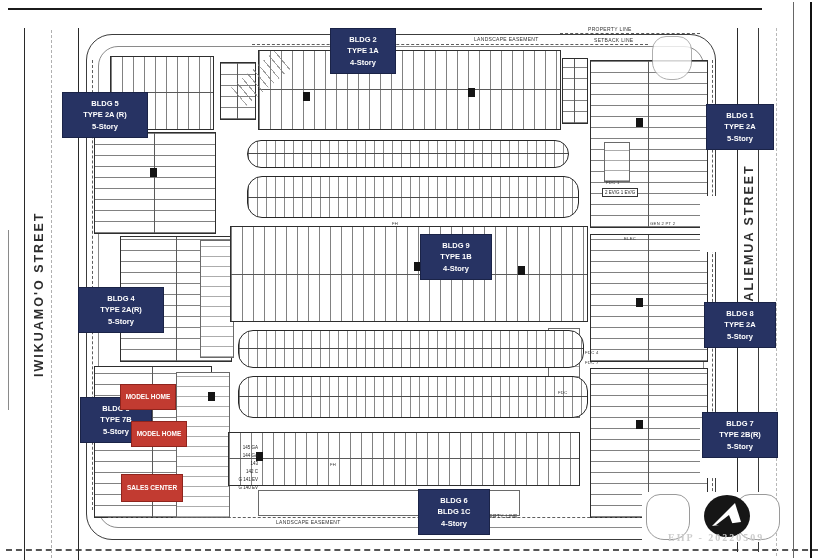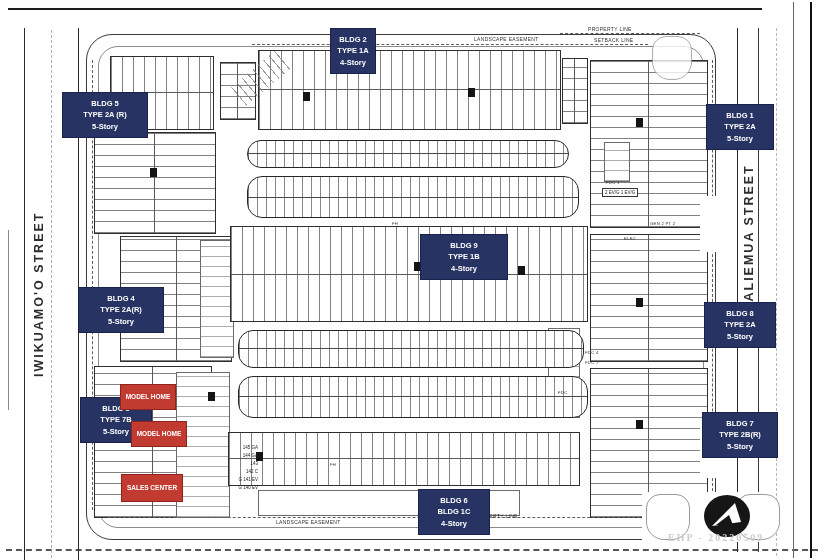--- a/index.html
+++ b/index.html
@@ -108,36 +108,36 @@
   <div class="core" style="left:518px;top:266px;"></div>
   <div class="core" style="left:636px;top:118px;"></div>
   <div class="core" style="left:636px;top:298px;"></div>
   <div class="core" style="left:636px;top:420px;"></div>
   <div class="core" style="left:256px;top:452px;"></div>
   <div class="core" style="left:208px;top:392px;"></div>
 
   <div class="street-v" style="left:32px;top:192px;height:204px;">IWIKUAMO'O STREET</div>
   <div class="street-v" style="left:742px;top:148px;height:204px;">KAMALIEMUA STREET</div>
 
-  <div class="lblN" style="left:330px;top:28px;width:46px;">
+  <div class="lblN" style="left:330px;top:28px;width:66px;">
     <span>BLDG 2</span>
     <span>TYPE 1A</span>
     <span>4-Story</span>
   </div>
   <div class="lblN" style="left:62px;top:92px;width:86px;">
     <span>BLDG 5</span>
     <span>TYPE 2A (R)</span>
     <span>5-Story</span>
   </div>
   <div class="lblN" style="left:706px;top:104px;width:68px;">
     <span>BLDG 1</span>
     <span>TYPE 2A</span>
     <span>5-Story</span>
   </div>
-  <div class="lblN" style="left:420px;top:234px;width:88px;">
+  <div class="lblN" style="left:420px;top:234px;width:72px;">
     <span>BLDG 9</span>
     <span>TYPE 1B</span>
     <span>4-Story</span>
   </div>
   <div class="lblN" style="left:78px;top:287px;width:86px;">
     <span>BLDG 4</span>
     <span>TYPE 2A(R)</span>
     <span>5-Story</span>
   </div>
   <div class="lblN" style="left:704px;top:302px;width:72px;">

